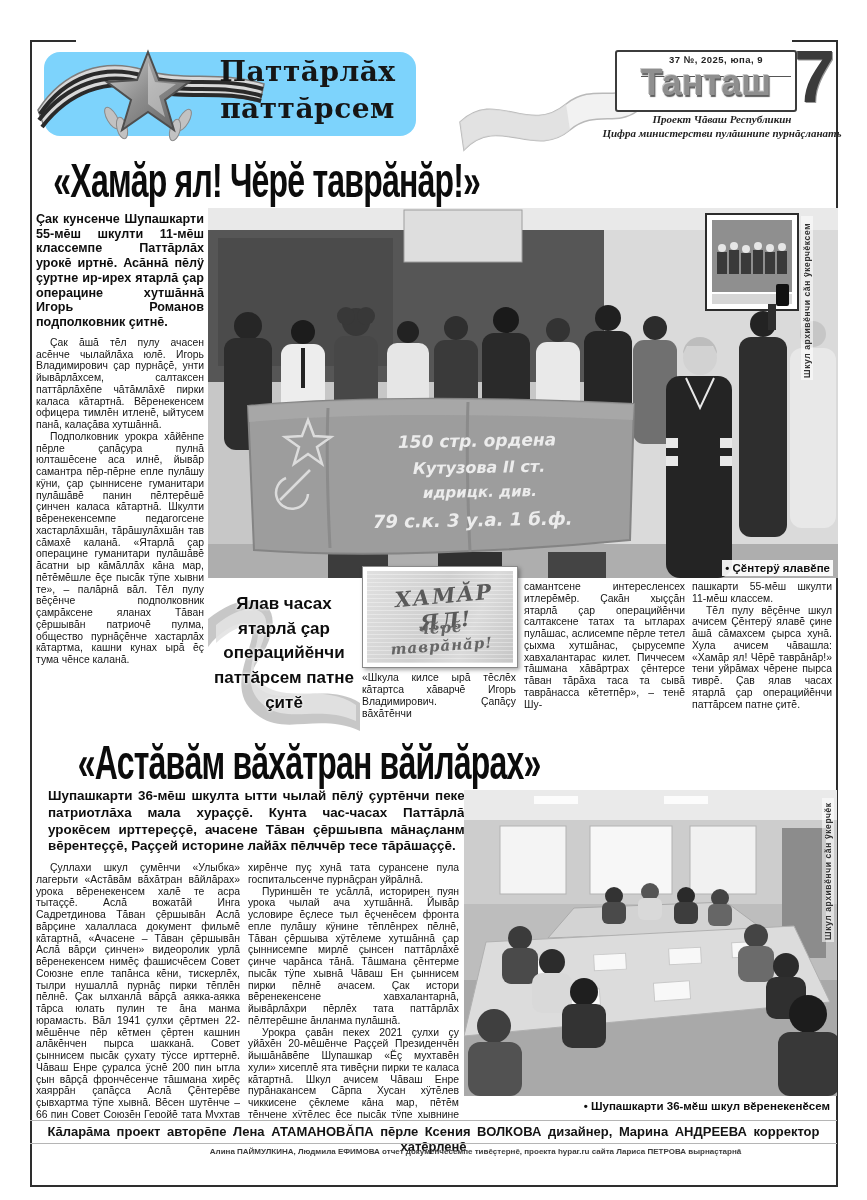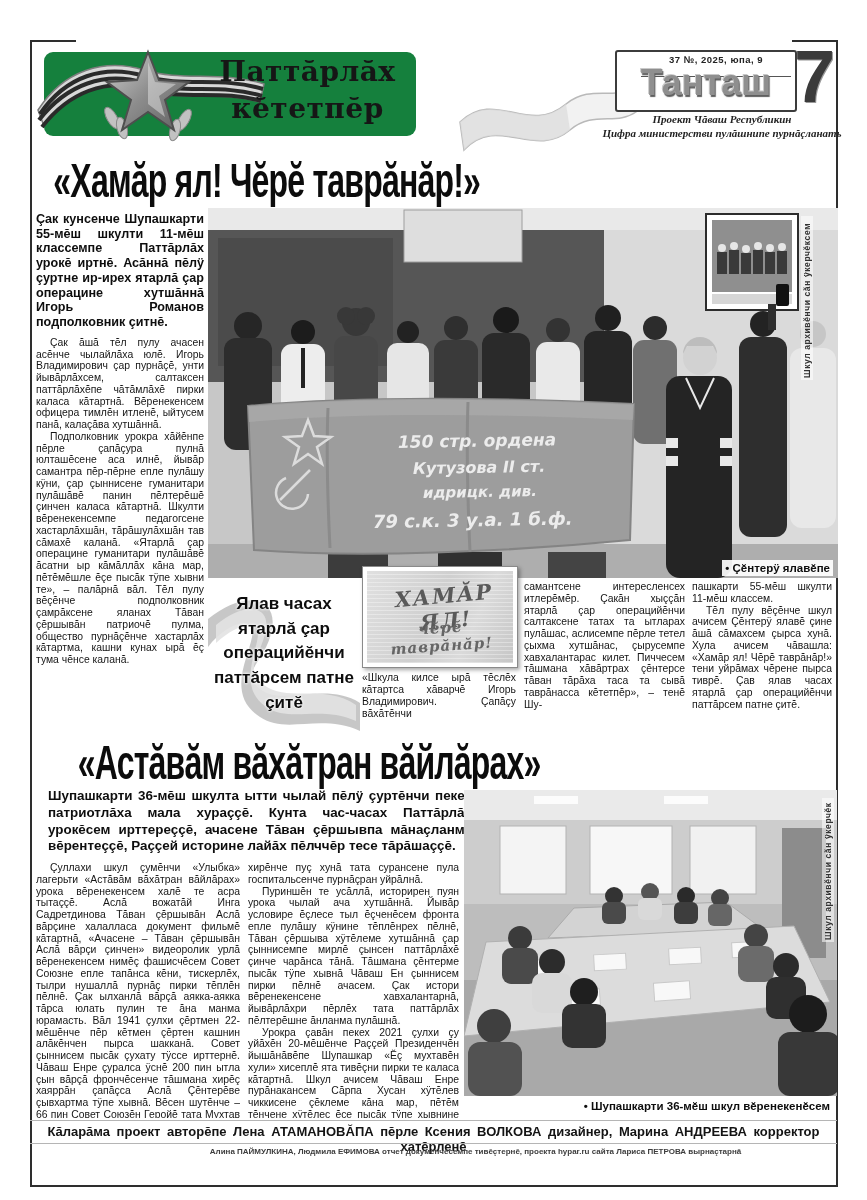--- a/index.html
+++ b/index.html
@@ -2,21 +2,21 @@
 <html><head>
 <meta charset="utf-8">
 <style>
   html,body{margin:0;padding:0;background:#888;}
   .page{position:relative;width:867px;height:1200px;background:#ffffff;margin:0 auto;
         font-family:"Liberation Sans","DejaVu Sans",sans-serif;color:#111;overflow:hidden;}
   .abs{position:absolute;}
   
   .frame{background:#2e2e2e;}
   
-  .rubric-box{left:44px;top:52px;width:372px;height:84px;background:#15803d;border-radius:9px;}
+  .rubric-box{left:44px;top:52px;width:372px;height:84px;background:#7dd3fc;border-radius:16px;}
   .rubric-text{right:6px;top:2px;width:205px;text-align:center;font-family:"DejaVu Serif","Liberation Serif",serif;
                font-weight:bold;font-size:28px;line-height:1.32;color:#161616;letter-spacing:.5px;}
   .masthead-box{left:615px;top:50px;width:178px;height:58px;border:2px solid #3c3c3c;background:#fff;border-radius:3px;}
   .issue-info{left:24px;top:2px;width:150px;font-size:9.5px;font-weight:bold;letter-spacing:.5px;
               border-bottom:1px solid #555;padding-bottom:11px;text-align:center;color:#222;}
   .masthead-title{left:0;top:10px;width:178px;text-align:center;font-size:36px;font-weight:bold;letter-spacing:0px;
                   color:#8f8f8f;text-shadow:-1px -1px 0 #c9c9c9,1px 2px 1px #5f5f5f;}
   .page-number{left:794px;top:40px;font-size:74px;font-weight:bold;color:#3b3b3b;line-height:1;
                text-shadow:1px 1px 0 #999;}
   .project-note{left:592px;top:113px;width:260px;text-align:center;
@@ -85,21 +85,21 @@
         <ellipse cx="88" cy="88" rx="5" ry="11" transform="rotate(-15 88 88)"></ellipse>
         <ellipse cx="150" cy="80" rx="5" ry="12" transform="rotate(30 150 80)"></ellipse>
         <ellipse cx="141" cy="90" rx="5" ry="11" transform="rotate(15 141 90)"></ellipse>
       </g>
 
       <polygon points="114,12 125,40 155,42 131,60 140,90 114,72 88,90 97,60 73,42 103,40" fill="url(#gstar)" stroke="#4e4e4e" stroke-width="2"></polygon>
       <polygon points="114,22 121,42 142,44 125,56 131,77 114,64" fill="#e3e3e3" opacity=".5"></polygon>
     </svg>
     <div class="abs rubric-text">
       <div>Паттăрлăх</div>
-      <div>кĕтетпĕр</div>
+      <div>паттăрсем</div>
     </div>
   </div>
 
   <svg class="abs" style="left:458px;top:78px;" width="180" height="78" viewBox="0 0 180 78">
     <path d="M2,44 C38,10 70,58 108,26 C134,5 158,24 178,8 L178,34 C158,48 136,32 112,52 C76,82 40,36 6,72 Z" fill="#f2f2f2" stroke="#b9b9b9" stroke-width="1.5"></path>
     <path d="M2,44 C38,10 70,58 108,26 L112,52 C76,82 40,36 6,72 Z" fill="#dddddd" opacity=".8"></path>
   </svg>
 
   <div class="abs masthead-box">
     <div class="abs issue-info">37 №, 2025, юпа, 9</div>

